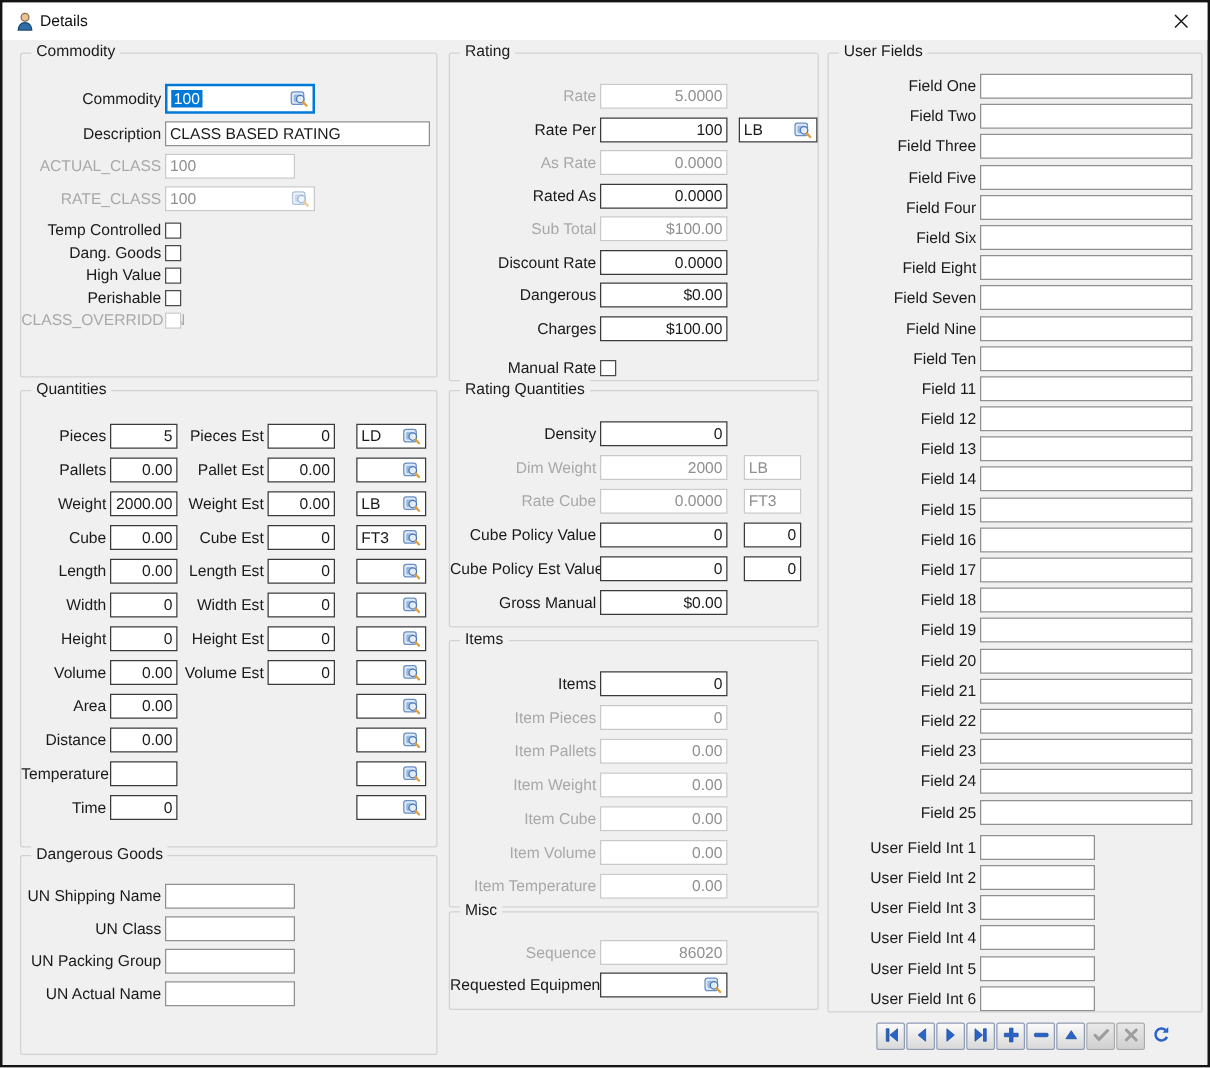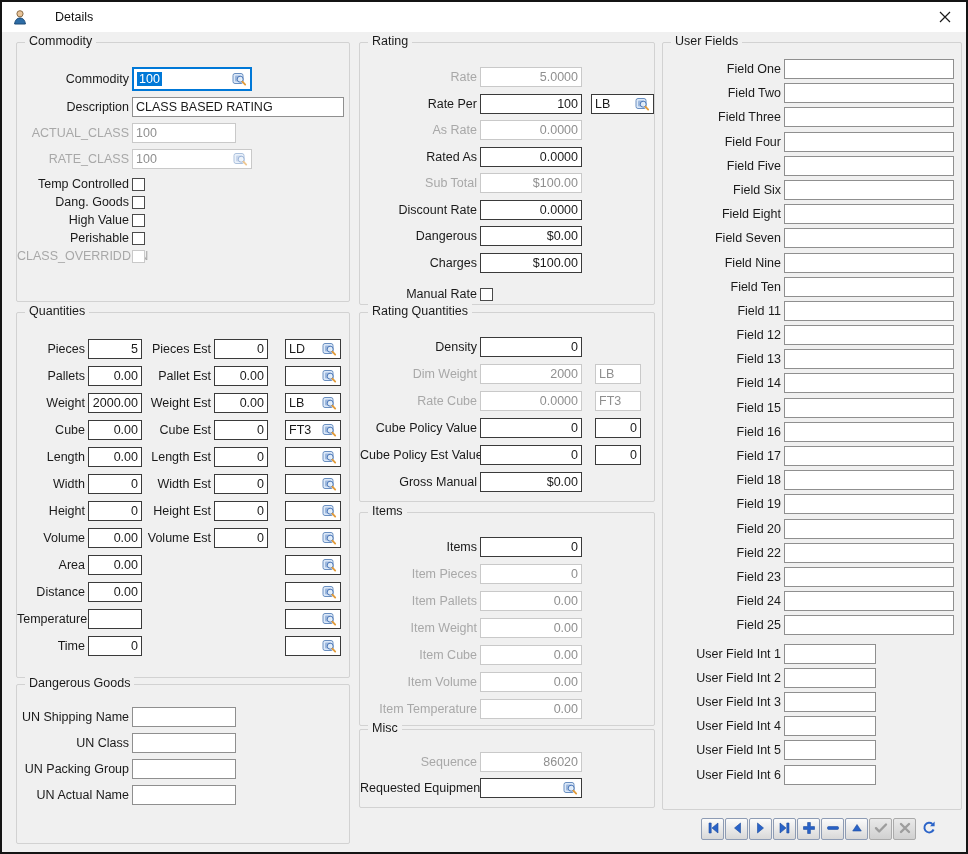--- a/index.html
+++ b/index.html
@@ -3,21 +3,21 @@
 <meta charset="utf-8">
 <style>
   * { box-sizing: border-box; margin: 0; padding: 0; }
   html,body { background:#cfcfcf; }
   body { font-family: "Liberation Sans", sans-serif; font-size: 12.5px; color:#1a1a1a; }
 
   .window { position:relative; width:968px; height:854px; border:2px solid #141414; background:#f0f0f0; overflow:hidden; }
 
   .titlebar { height:30px; background:#ffffff; display:flex; align-items:center; padding:0 12px 0 10px; }
   .titlebar .app-icon { display:flex; }
-  .titlebar .title { margin-left:26px; color:#111; }
+  .titlebar .title { margin-left:3px; color:#111; }
   .titlebar .close { margin-left:auto; display:flex; cursor:default; padding:2px; }
 
   .group { position:absolute; border:1px solid #d2d2d2; border-radius:2px; background:#f0f0f0; }
   .gtitle { position:absolute; top:-9px; left:8px; background:#f0f0f0; padding:0 4px; white-space:nowrap; }
 
   .rows { display:flex; flex-direction:column; }
 
   .frow { display:flex; align-items:center; gap:3px; min-height:20px; }
   .flabel { text-align:right; white-space:nowrap; flex:none; color:#1a1a1a; }
 
@@ -751,34 +751,34 @@
           </div>
 
           <div class="frow">
             <span class="flabel ulab">Field Three</span>
             <span class="inp utext">
               <span class="val"></span>
             </span>
           </div>
 
           <div class="frow">
+            <span class="flabel ulab">Field Five</span>
+            <span class="inp utext">
+              <span class="val"></span>
+            </span>
+          </div>
+
+          <div class="frow">
             <span class="flabel ulab">Field Four</span>
             <span class="inp utext">
               <span class="val"></span>
             </span>
           </div>
 
           <div class="frow">
-            <span class="flabel ulab">Field Five</span>
-            <span class="inp utext">
-              <span class="val"></span>
-            </span>
-          </div>
-
-          <div class="frow">
             <span class="flabel ulab">Field Six</span>
             <span class="inp utext">
               <span class="val"></span>
             </span>
           </div>
 
           <div class="frow">
             <span class="flabel ulab">Field Eight</span>
             <span class="inp utext">
               <span class="val"></span>
@@ -869,20 +869,26 @@
             </span>
           </div>
 
           <div class="frow">
             <span class="flabel ulab">Field 20</span>
             <span class="inp utext">
               <span class="val"></span>
             </span>
           </div>
 
+          <div class="frow">
+            <span class="flabel ulab">Field 21</span>
+            <span class="inp utext">
+              <span class="val"></span>
+            </span>
+          </div>
 
           <div class="frow">
             <span class="flabel ulab">Field 22</span>
             <span class="inp utext">
               <span class="val"></span>
             </span>
           </div>
 
           <div class="frow">
             <span class="flabel ulab">Field 23</span>

